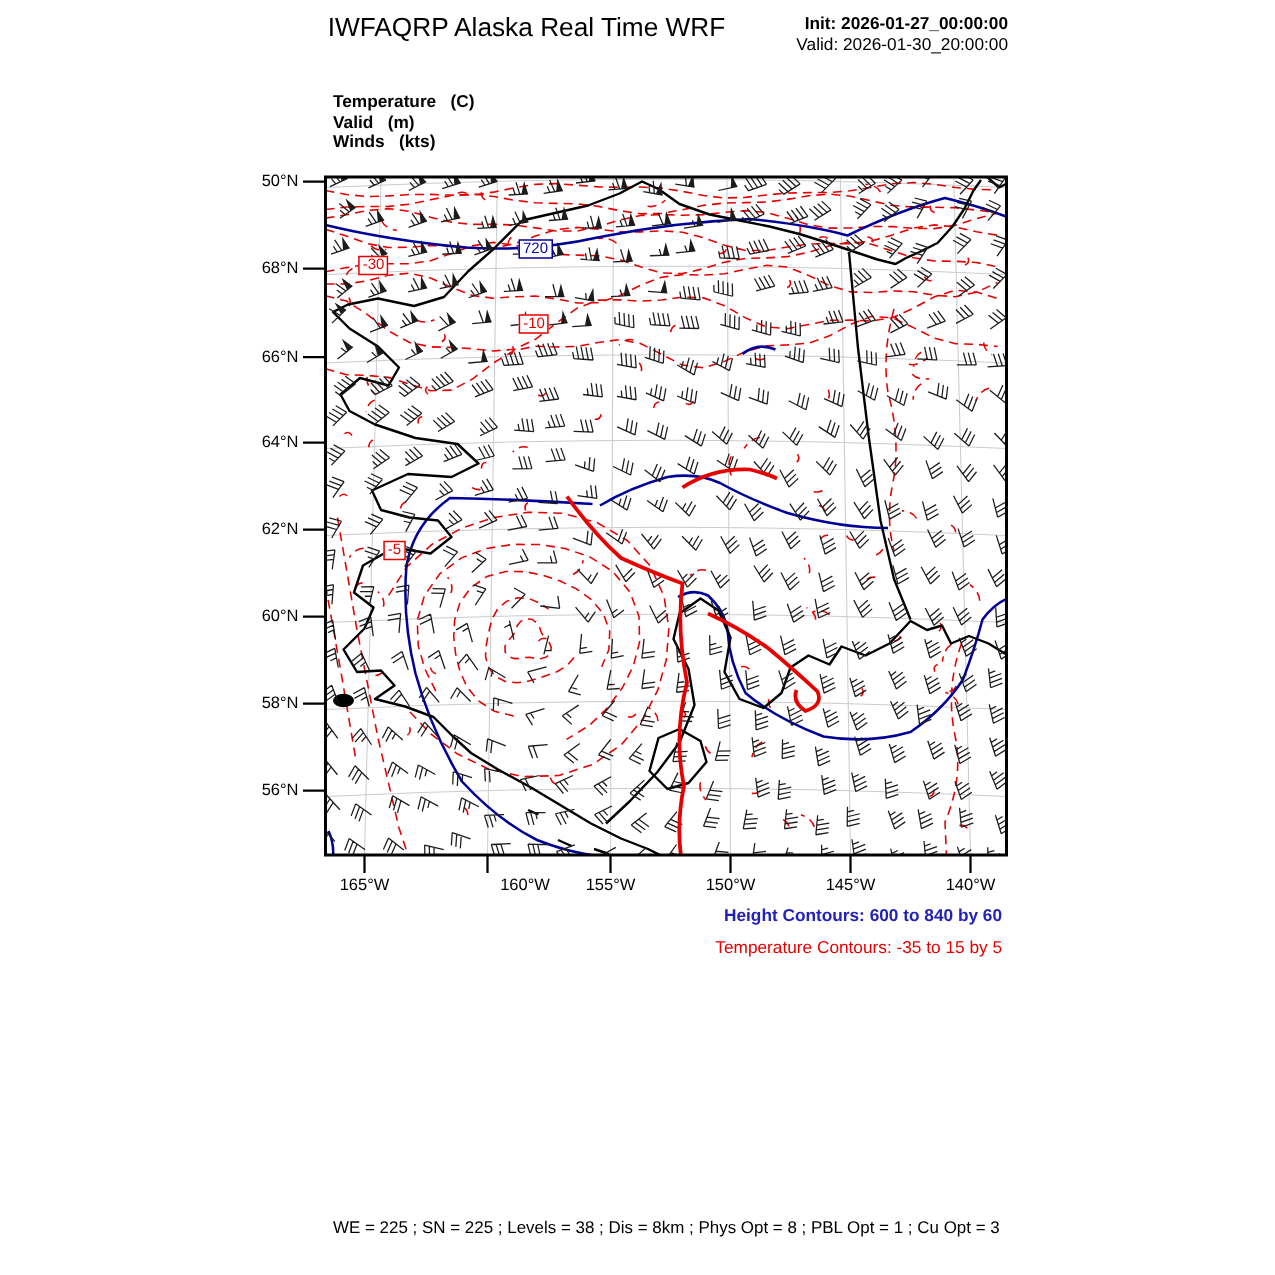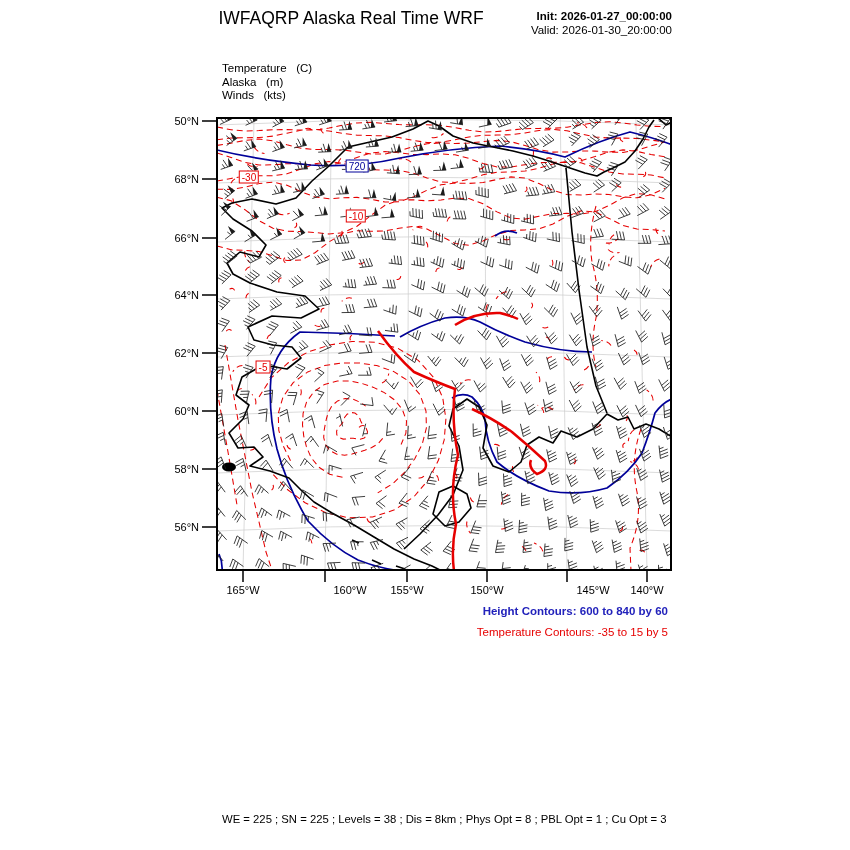--- a/index.html
+++ b/index.html
@@ -2,21 +2,21 @@
 <html><head>
 <meta charset="utf-8">
 <style>
   html,body{margin:0;padding:0;background:#fff;}
   body{width:850px;height:850px;position:relative;overflow:hidden;
        font-family:"Liberation Sans",sans-serif;color:#000;}
   .abs{position:absolute;}
   .title{font-size:17.5px;font-weight:normal;white-space:nowrap;}
   .initline{font-size:11.5px;font-weight:bold;white-space:nowrap;text-align:right;}
   .validline{font-size:11.5px;white-space:nowrap;text-align:right;}
-  .legend div{font-size:11.5px;line-height:13.5px;white-space:pre;}
+  .legend div{font-size:11.5px;line-height:13.5px;white-space:pre;font-weight:bold;}
   .note{font-size:11.5px;white-space:nowrap;text-align:right;width:300px;}
   .footer div{font-size:11.3px;line-height:13.5px;white-space:pre;}
   .latlab{font-size:11px;width:36px;text-align:right;}
   .lonlab{font-size:11px;width:48px;text-align:center;}
   .clab{font-size:10px;line-height:11px;background:#fff;padding:0 2px;
         transform:translate(-50%,-50%);white-space:nowrap;}
   svg{position:absolute;left:0;top:0;}
 </style>
 </head>
 <body>
@@ -53,38 +53,38 @@
     <rect x="217" y="118" width="454" height="452" stroke="#000" stroke-width="2" fill="none"></rect>
     <path d="M202,121 L217,121 M202,179 L217,179 M202,238 L217,238 M202,295 L217,295 M202,353 L217,353 M202,411 L217,411 M202,469 L217,469 M202,527 L217,527 M243,570 L243,582 M325,570 L325,582 M407,570 L407,582 M487,570 L487,582 M567,570 L567,582 M647,570 L647,582 " stroke="#000" stroke-width="1.5" fill="none"></path>
   </svg>
 
 <div class="abs title" style="left:351px;top:8px;transform:translateX(-50%);">IWFAQRP Alaska Real Time WRF</div>
 <div class="abs initline" style="left:422px;top:10px;width:250px;">Init: 2026-01-27_00:00:00</div>
 <div class="abs validline" style="left:422px;top:24px;width:250px;">Valid: 2026-01-30_20:00:00</div>
 
 <div class="abs legend" style="left:222px;top:62px;">
   <div>Temperature   (C)</div>
-  <div>Alaska   (m)</div>
+  <div>Valid   (m)</div>
   <div>Winds   (kts)</div>
 </div>
 
 <div id="axis-labels">
     <div class="abs latlab" style="left: 163px; top: 115px;">50°N</div>
     <div class="abs latlab" style="left: 163px; top: 173px;">68°N</div>
     <div class="abs latlab" style="left: 163px; top: 232px;">66°N</div>
     <div class="abs latlab" style="left: 163px; top: 289px;">64°N</div>
     <div class="abs latlab" style="left: 163px; top: 347px;">62°N</div>
     <div class="abs latlab" style="left: 163px; top: 405px;">60°N</div>
     <div class="abs latlab" style="left: 163px; top: 463px;">58°N</div>
     <div class="abs latlab" style="left: 163px; top: 521px;">56°N</div>
     <div class="abs lonlab" style="left: 219px; top: 584px;">165°W</div>
     <div class="abs lonlab" style="left: 318px; top: 584px; margin-left: 8px;">160°W</div>
     <div class="abs lonlab" style="left: 383px; top: 584px;">155°W</div>
     <div class="abs lonlab" style="left: 463px; top: 584px;">150°W</div>
-    <div class="abs lonlab" style="left: 569px; top: 584px; text-align: center;">145°W</div>
+    <div class="abs lonlab" style="left: 543px; top: 584px; text-align: center;">145°W</div>
     <div class="abs lonlab" style="left: 623px; top: 584px;">140°W</div>
   </div>
 <div id="contour-labels">
     <div class="abs clab" style="left: 249px; top: 177px; color: rgb(230, 0, 0); border: 1px solid rgb(230, 0, 0);">-30</div>
     <div class="abs clab" style="left: 357px; top: 166px; color: rgb(0, 0, 153); border: 1px solid rgb(0, 0, 153);">720</div>
     <div class="abs clab" style="left: 356px; top: 216px; color: rgb(230, 0, 0); border: 1px solid rgb(230, 0, 0);">-10</div>
     <div class="abs clab" style="left: 263px; top: 367px; color: rgb(230, 0, 0); border: 1px solid rgb(230, 0, 0);">-5</div>
   </div>
 
 <div class="abs note" style="left: 368px; top: 605px; color: rgb(34, 34, 187); font-weight: bold;">Height Contours: 600 to 840 by 60</div>

